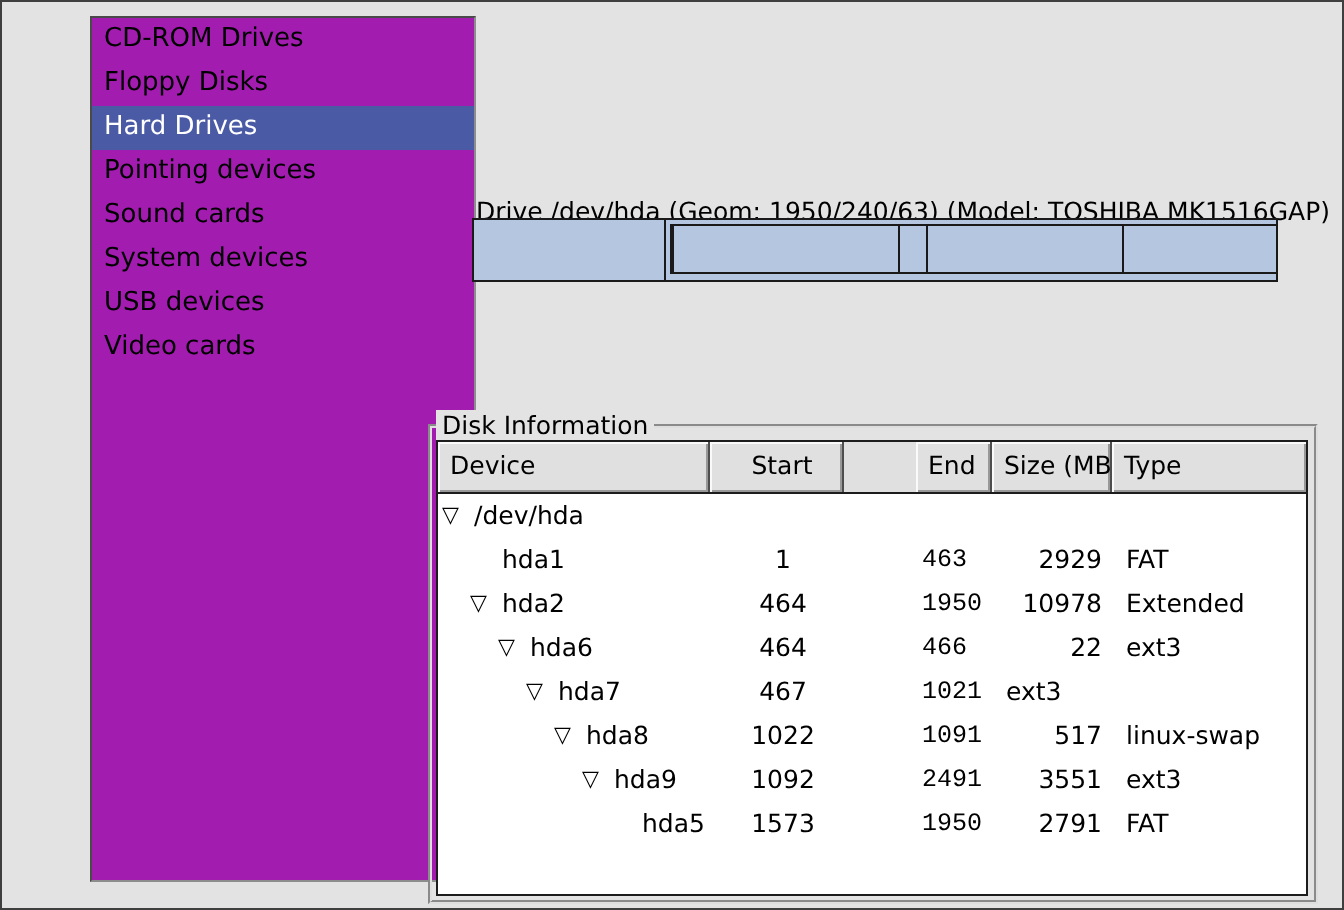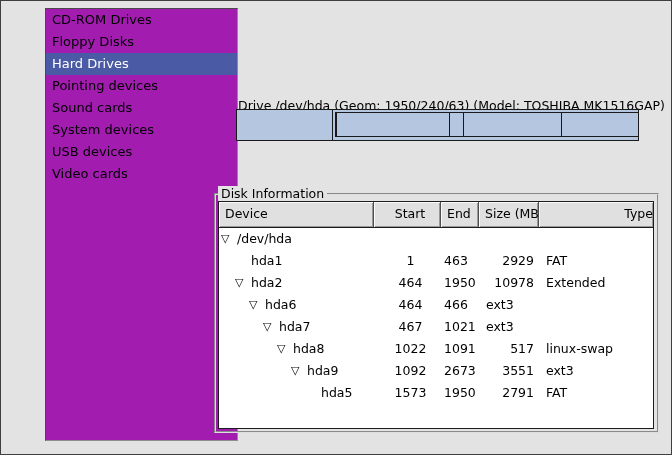--- a/index.html
+++ b/index.html
@@ -24,47 +24,47 @@
     position:absolute; left:235px; top:108px; width:403px; height:32px;
     background:var(--part,#b5c6e0); border:1px solid #1a1a1a; display:flex;
   }
   .primary-seg { height:100%; border-right:1px solid #1a1a1a; }
   .extended-wrap { flex:1; padding:2px 0 3px 2px; display:flex; }
   .extended-box { flex:1; border:1px solid #1a1a1a; border-right:none; display:flex; }
   .logical-seg { height:100%; border-right:1px solid #1a1a1a; }
   .logical-seg:last-child { border-right:none; flex:1; }
   
   .disk-frame {
-    position:absolute; left:213px; top:192px; width:445px; height:240px;
+    position:absolute; left:213px; top:211px; width:445px; height:240px;
     border:2px groove #dedede;
   }
   .frame-label {
     position:absolute; left:2px; top:-9px; background:var(--bg,#e3e3e3);
     padding:0 3px; font-size:12.5px; line-height:15px; color:#000; white-space:nowrap;
   }
   
   .disk-table {
     position:absolute; left:2px; top:6px; width:436px; height:228px;
     border:1px solid #1c1c1c; background:#fff; display:flex; flex-direction:column; overflow:hidden;
   }
   .thead { display:flex; height:26px; flex:none; border-bottom:1px solid #1c1c1c; background:#e0e0e0; cursor:default; }
   .th {
     height:100%; line-height:24px; font-size:12.5px; padding-left:6px; white-space:nowrap; overflow:hidden;
     background:#e0e0e0; border-right:1px solid #4e4e4e;
     box-shadow: inset 1px 1px 0 #fafafa, inset -1px -1px 0 #989898;
   }
-  .th.c4 { border-right:none;text-align:right; }
-  .c0 { width:155px; } .c1 { width:67px;text-align:center; } .c2 { width:38px; } .c3 { width:60px; } .c4 { flex:1; }
+  .th.c4 { border-right:none; }
+  .c0 { width:136px; } .c1 { width:67px;text-align:center; } .c2 { width:38px;margin-left:36px; } .c3 { width:60px; } .c4 { flex:1; }
   .tbody { flex:1; background:#fff; cursor:default; }
   .tr { display:flex; height:22px; line-height:22px; font-size:12.5px; color:#000; }
   .td { white-space:nowrap; overflow:hidden; }
   .td.c0 { display:flex; align-items:center; }
   .expander { width:16px; flex:none; font-size:11px; line-height:22px; color:#000; }
   .td.c1 { padding-left:6px; }
-  .td.c2 { padding-left:3px; }
+  .td.c2 { padding-left:3px;font-family:Liberation Mono, monospace; }
   .td.c3 { text-align:right; padding-right:5px; }
   .td.c4 { padding-left:7px; }
 </style>
 </head>
 <body>
 
 <div id="window" style="--bg: #e3e3e3; --sel: #4b5aa5; --part: #b5c6e0;">
 
   <div class="sidebar">
       <div class="sidebar-item">CD-ROM Drives</div>
@@ -133,20 +133,21 @@
             <div class="td c3">10978</div>
             <div class="td c4">Extended</div>
           </div>
           <div class="tr">
             <div class="td c0" style="padding-left: 30px;">
               <span class="expander">▽</span>
               <span>hda6</span>
             </div>
             <div class="td c1">464</div>
             <div class="td c2">466</div>
+            <div class="td c3">22</div>
             <div class="td c4">ext3</div>
           </div>
           <div class="tr">
             <div class="td c0" style="padding-left: 44px;">
               <span class="expander">▽</span>
               <span>hda7</span>
             </div>
             <div class="td c1">467</div>
             <div class="td c2">1021</div>
             <div class="td c4">ext3</div>
@@ -160,21 +161,21 @@
             <div class="td c2">1091</div>
             <div class="td c3">517</div>
             <div class="td c4">linux-swap</div>
           </div>
           <div class="tr">
             <div class="td c0" style="padding-left: 72px;">
               <span class="expander">▽</span>
               <span>hda9</span>
             </div>
             <div class="td c1">1092</div>
-            <div class="td c2">2673</div>
+            <div class="td c2">2491</div>
             <div class="td c3">3551</div>
             <div class="td c4">ext3</div>
           </div>
           <div class="tr">
             <div class="td c0" style="padding-left: 86px; text-align: center;">
               <span class="expander"></span>
               <span>hda5</span>
             </div>
             <div class="td c1">1573</div>
             <div class="td c2">1950</div>

